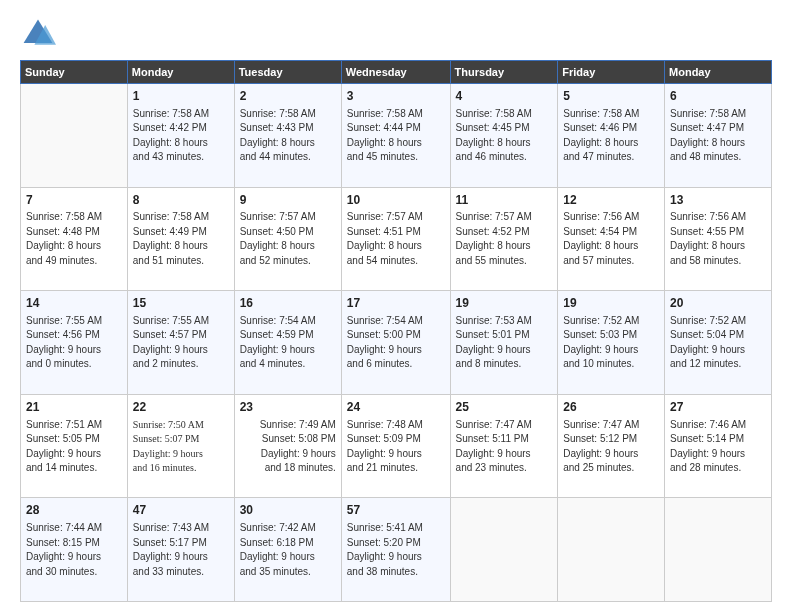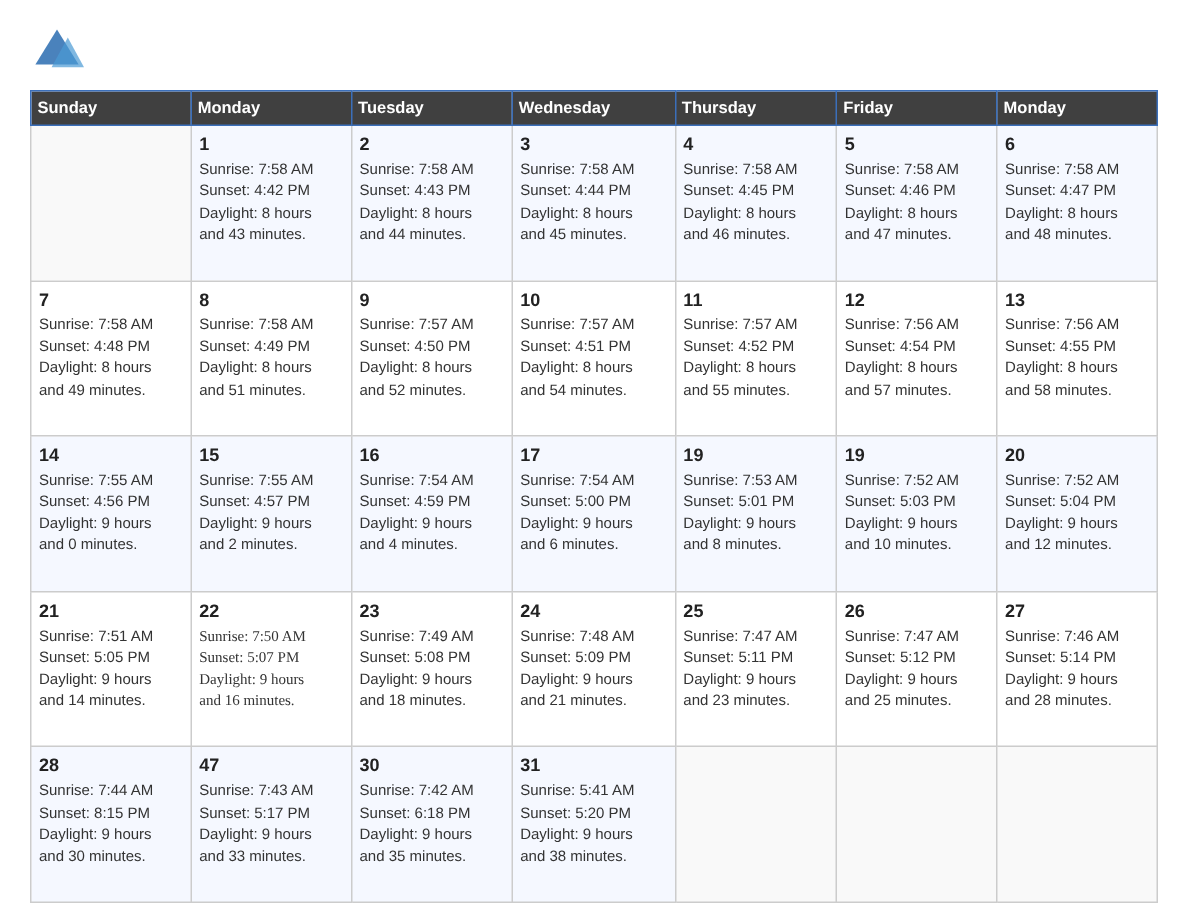--- a/index.html
+++ b/index.html
@@ -293,21 +293,21 @@
           </td>
           <td>
             <span class="day-number">22</span>
             <div class="day-info" style="white-space: pre-line; font-family: Liberation Serif, serif;">Sunrise: 7:50 AM
 Sunset: 5:07 PM
 Daylight: 9 hours
 and 16 minutes.</div>
           </td>
           <td>
             <span class="day-number">23</span>
-            <div class="day-info" style="white-space: pre-line;">Sunrise: 7:49 AM
+            <div class="day-info" style="white-space: pre-line; text-align: right;">Sunrise: 7:49 AM
 Sunset: 5:08 PM
 Daylight: 9 hours
 and 18 minutes.</div>
           </td>
           <td>
             <span class="day-number">24</span>
             <div class="day-info" style="white-space: pre-line;">Sunrise: 7:48 AM
 Sunset: 5:09 PM
 Daylight: 9 hours
 and 21 minutes.</div>
@@ -350,21 +350,21 @@
 and 33 minutes.</div>
           </td>
           <td>
             <span class="day-number">30</span>
             <div class="day-info" style="white-space: pre-line;">Sunrise: 7:42 AM
 Sunset: 6:18 PM
 Daylight: 9 hours
 and 35 minutes.</div>
           </td>
           <td>
-            <span class="day-number">31</span>
+            <span class="day-number">57</span>
             <div class="day-info" style="white-space: pre-line;">Sunrise: 5:41 AM
 Sunset: 5:20 PM
 Daylight: 9 hours
 and 38 minutes.</div>
           </td>
           <td class="empty-cell"></td>
           <td class="empty-cell"></td>
           <td class="empty-cell"></td>
         </tr>
       </tbody>

